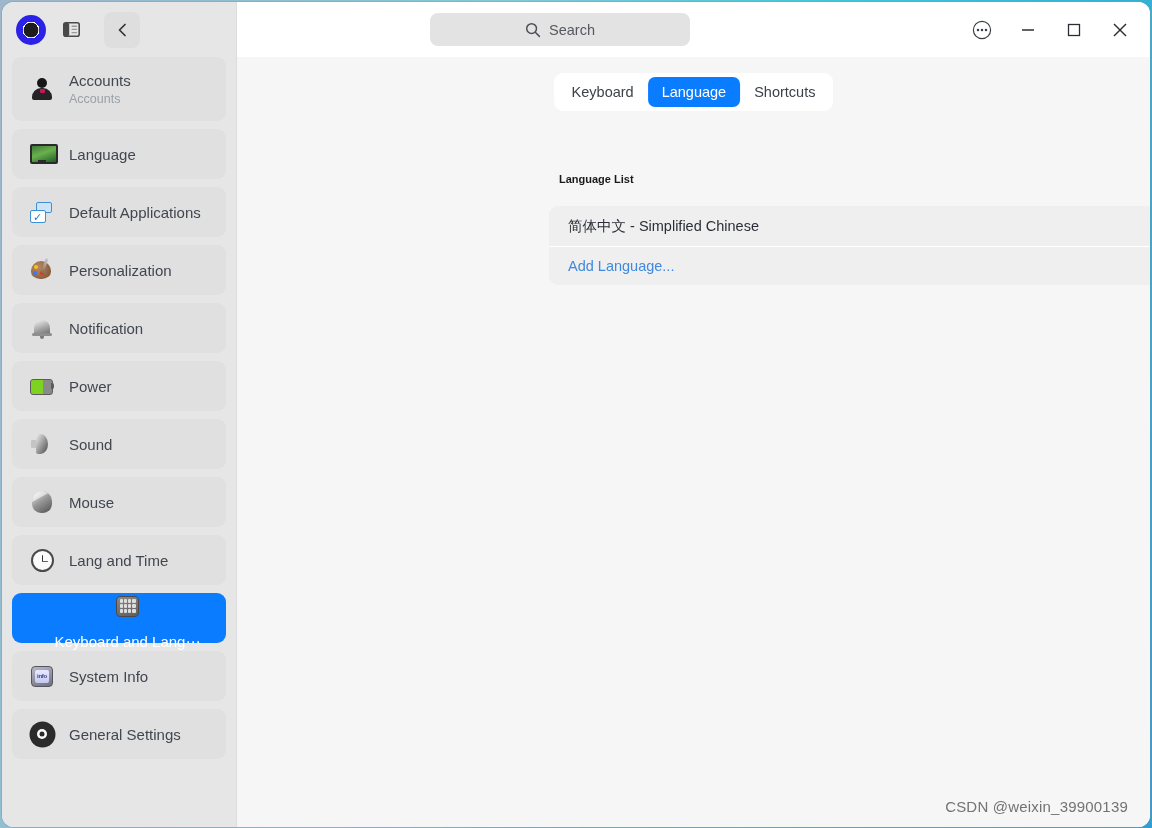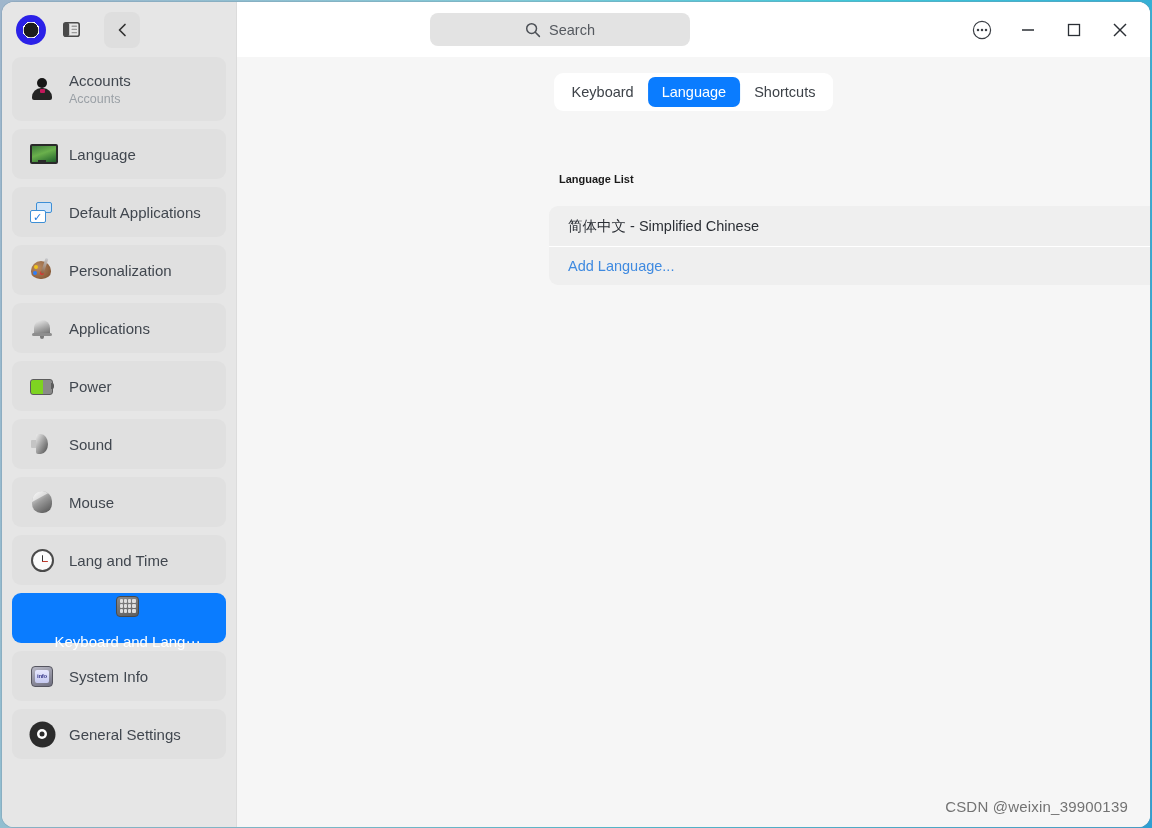--- a/index.html
+++ b/index.html
@@ -531,21 +531,21 @@
       </div>
 
 
       <div class="nav-item">
         <span class="nav-icon">
             <span class="ic-bell">
               <i></i>
             </span>
           </span>
         <span class="nav-text">
-            <span class="nav-label">Applications</span>
+            <span class="nav-label">Notification</span>
           </span>
       </div>
 
       <div class="nav-item">
         <span class="nav-icon">
             <span class="ic-power"></span>
           </span>
         <span class="nav-text">
             <span class="nav-label">Power</span>
           </span>

